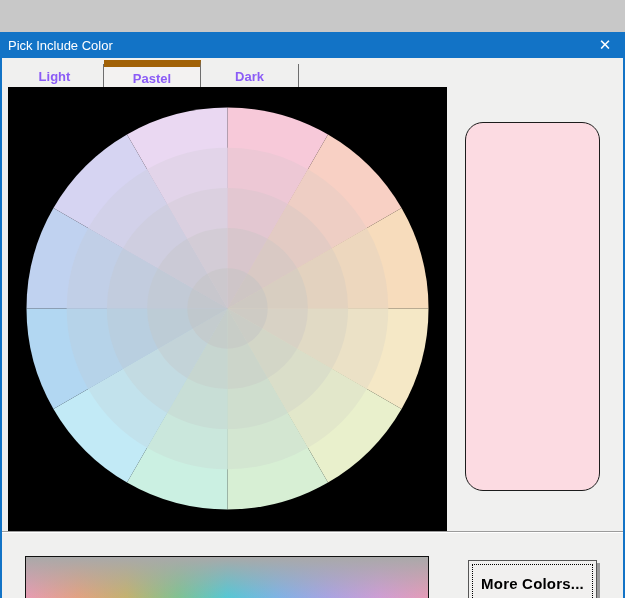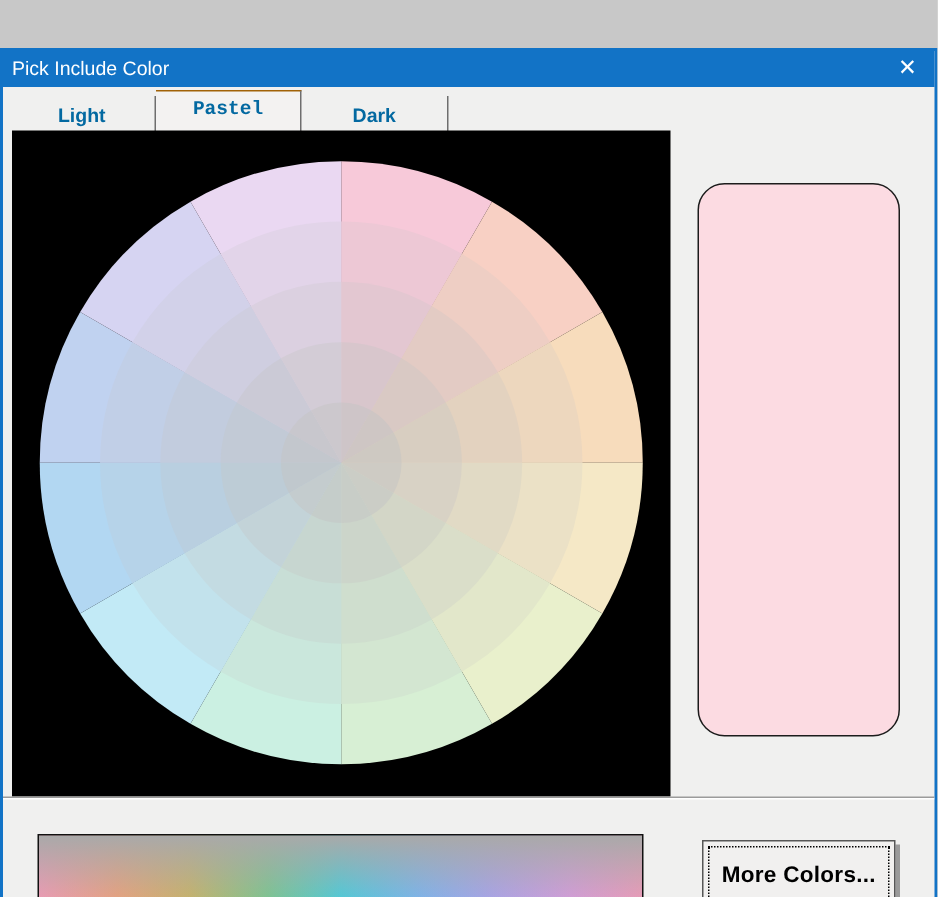--- a/index.html
+++ b/index.html
@@ -14,27 +14,27 @@
   .title-text{color:#ffffff;font-size:13px;padding-left:8px;flex:1;white-space:nowrap;}
   .close-btn{
     width:40px;height:26px;display:flex;align-items:center;justify-content:center;
     color:#ffffff;font-size:15px;cursor:default;
   }
   .tabbar{
     position:absolute;left:4px;top:25px;height:29px;display:flex;align-items:flex-end;
   }
   .tab{
     width:97px;height:24px;display:flex;align-items:center;justify-content:center;
-    font-size:13px;font-weight:bold;color:#0369a1;border-right:1px solid #6e6e6e;
+    font-size:13px;font-weight:bold;color:#8b5cf6;border-right:1px solid #6e6e6e;
     background:transparent;
     text-align:center;
   }
   .tab.selected{
-    height:28px;background:#f3f2f1;border-top:1px solid #a16207;
-    align-items:flex-start;padding-top:4px;box-sizing:border-box;font-family:Liberation Mono, monospace;
+    height:28px;background:#f3f2f1;border-top:7px solid #a16207;
+    align-items:flex-start;padding-top:4px;box-sizing:border-box;
   }
   .wheel-panel{
     position:absolute;left:6px;top:53px;width:439px;height:444px;background:#000000;
   }
   .wheel-svg{position:absolute;left:0;top:0;}
   .preview-swatch{
     position:absolute;left:463px;top:88px;width:135px;height:369px;
     border:1px solid #1c1c1c;border-radius:18px;box-sizing:border-box;
   }
   .divider{

